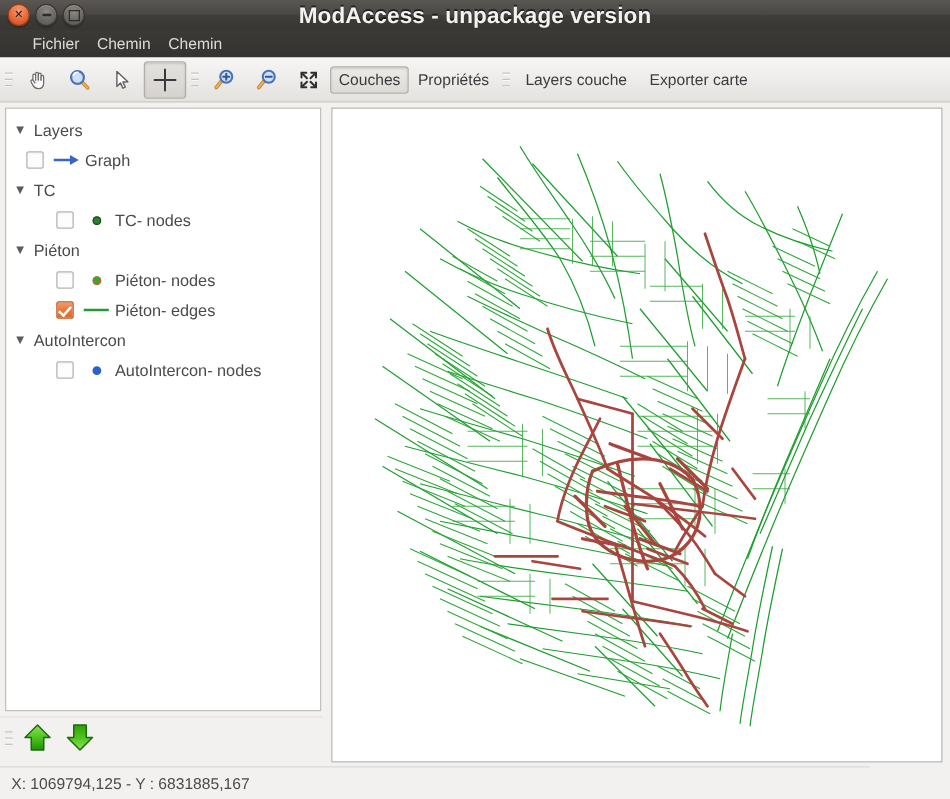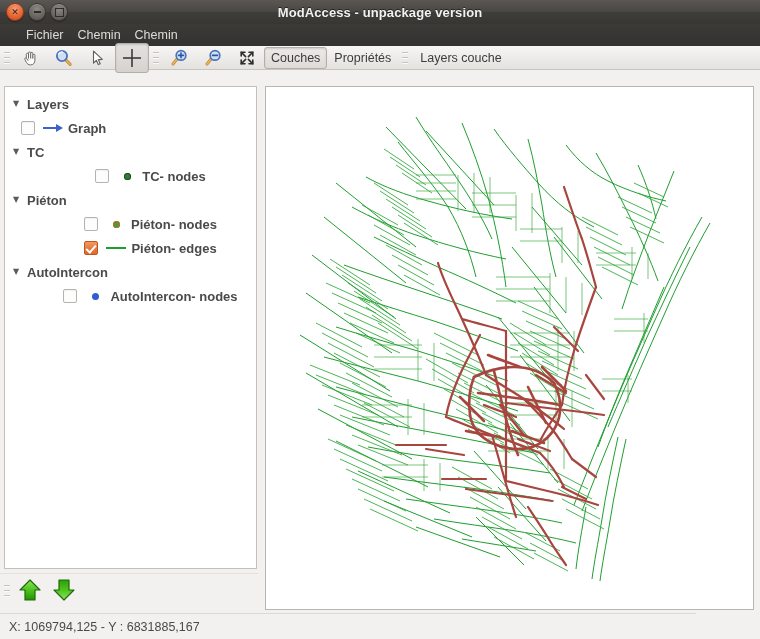--- a/index.html
+++ b/index.html
@@ -54,21 +54,21 @@
     color: #3d2314;
     font-family: "DejaVu Sans", sans-serif;
   }
   .wbtn.min .glyph, .wbtn.max .glyph { color: #2e2c29; }
   .wbtn .bar { width: 7px; height: 1.5px; background: #2e2c29; }
   .wbtn .sq { width: 7px; height: 7px; border: 1.5px solid #2e2c29; }
   .title-text {
     position: absolute;
     left: 0; right: 0;
     text-align: center;
-    font-size: 13px;
+    font-size: 18px;
     font-weight: bold;
     color: #f3f2f0;
     text-shadow: 0 -1px 0 rgba(0,0,0,.55);
     letter-spacing: .1px;
     pointer-events: none;
   }
 
   
   .menubar {
     position: absolute;
@@ -84,21 +84,21 @@
     font-size: 12.5px;
     color: #dedcd8;
     padding: 2px 7px;
     cursor: default;
   }
 
   
   .toolbar {
     position: absolute;
     left: 0; top: 46px;
-    width: 760px; height: 24px;
+    width: 760px; height: 36px;
     background: linear-gradient(to bottom, #f7f6f5 0%, #ecebe9 55%, #e4e2df 100%);
     border-bottom: 1px solid #c9c6c2;
     display: flex;
     align-items: center;
     box-sizing: border-box;
   }
   .grip {
     width: 9px; height: 22px;
     display: flex; flex-direction: column;
     justify-content: center; align-items: center;
@@ -155,30 +155,30 @@
   .trow {
     display: flex;
     align-items: center;
     height: 24px;
     padding-left: 8px;
     font-size: 13px;
     color: #4a4a4a;
     white-space: nowrap;
   }
   .trow.lvl1 { padding-left: 16px; }
-  .trow.lvl2 { padding-left: 40px; justify-content: center; }
+  .trow.lvl2 { padding-left: 40px; }
   .tri {
     width: 11px;
     font-size: 8px;
     color: #5c5c5c;
     flex: none;
     line-height: 1;
     font-family: "DejaVu Sans", sans-serif;
   }
-  .tlabeltext { margin-left: 3px; font-weight: bold; }
+  .tlabeltext { margin-left: 3px; }
   .cb {
     width: 14px; height: 14px;
     border-radius: 2px;
     flex: none;
     box-sizing: border-box;
     position: relative;
     margin-right: 8px;
   }
   .cb.off {
     background: #fdfdfd;
@@ -379,20 +379,21 @@
     <div class="tlabel pressed">Couches</div>
     <div class="tlabel">Propriétés</div>
 
     <div class="grip">
         <i></i>
         <i></i>
         <i></i>
       </div>
 
     <div class="tlabel plain">Layers couche</div>
+    <div class="tlabel plain">Exporter carte</div>
   </div>
 
   <div class="tree-panel">
     <div class="tree">
 
       <div class="trow">
         <span class="tri">▼</span>
         <span class="tlabeltext">Layers</span>
       </div>
 

